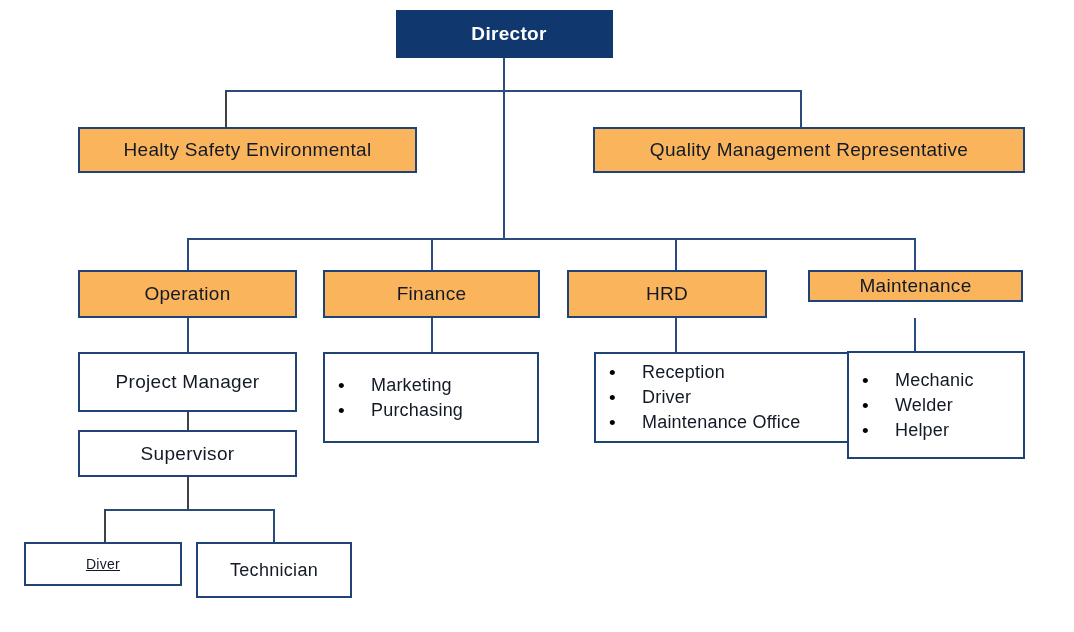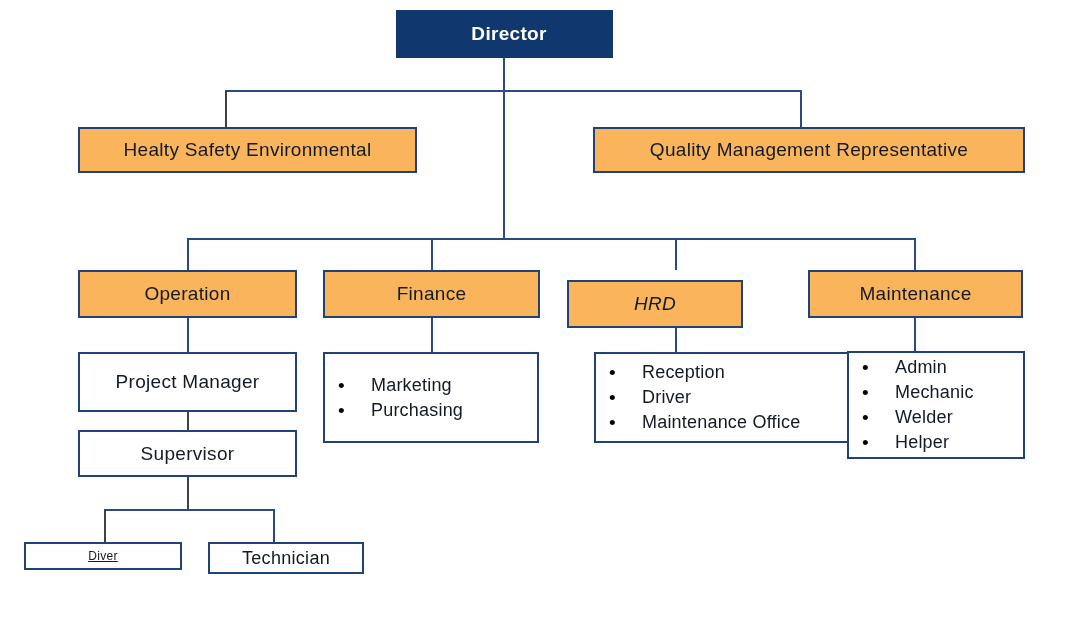--- a/index.html
+++ b/index.html
@@ -87,45 +87,44 @@
   <div class="cv dark" style="left:104px;top:509px;height:33px;"></div>
   <div class="cv" style="left:273px;top:509px;height:33px;"></div>
 
   <div class="node root" style="left:396px;top:10px;width:217px;height:48px;padding-left:9px;">Director</div>
 
   <div class="node dept" style="left:78px;top:127px;width:339px;height:46px;">Healty Safety Environmental</div>
   <div class="node dept" style="left:593px;top:127px;width:432px;height:46px;">Quality Management Representative</div>
 
   <div class="node dept" style="left:78px;top:270px;width:219px;height:48px;">Operation</div>
   <div class="node dept" style="left:323px;top:270px;width:217px;height:48px;">Finance</div>
-  <div class="node dept" style="left:567px;top:280px;width:176px;height:48px;font-style:italic;">HRD</div>
-  <div class="node dept" style="left:808px;top:270px;width:215px;height:48px;">Maintenance</div>
+  <div class="node dept" style="left:567px;top:270px;width:200px;height:48px;">HRD</div>
+  <div class="node dept" style="left:808px;top:270px;width:215px;height:32px;">Maintenance</div>
 
   <div class="node" style="left:78px;top:352px;width:219px;height:60px;">Project Manager</div>
   <div class="node" style="left:78px;top:430px;width:219px;height:47px;">Supervisor</div>
-  <div class="node" style="left:24px;top:542px;width:158px;height:28px;font-size:12px;text-decoration:underline;">Diver</div>
-  <div class="node" style="left:208px;top:542px;width:156px;height:32px;font-size:18px;">Technician</div>
+  <div class="node" style="left:24px;top:542px;width:158px;height:44px;font-size:14px;text-decoration:underline;">Diver</div>
+  <div class="node" style="left:196px;top:542px;width:156px;height:56px;font-size:18px;">Technician</div>
 
   <div class="listbox" style="left:323px;top:352px;width:216px;height:91px;">
     <ul>
       <li>Marketing</li>
       <li>Purchasing</li>
     </ul>
   </div>
 
   <div class="listbox" style="left:594px;top:352px;width:256px;height:91px;">
     <ul>
       <li>Reception</li>
       <li>Driver</li>
       <li>Maintenance Office</li>
     </ul>
   </div>
 
   <div class="listbox" style="left:847px;top:351px;width:178px;height:108px;">
     <ul>
-      <li>Admin</li>
       <li>Mechanic</li>
       <li>Welder</li>
       <li>Helper</li>
     </ul>
   </div>
 
 </div>
 
 </body></html>

